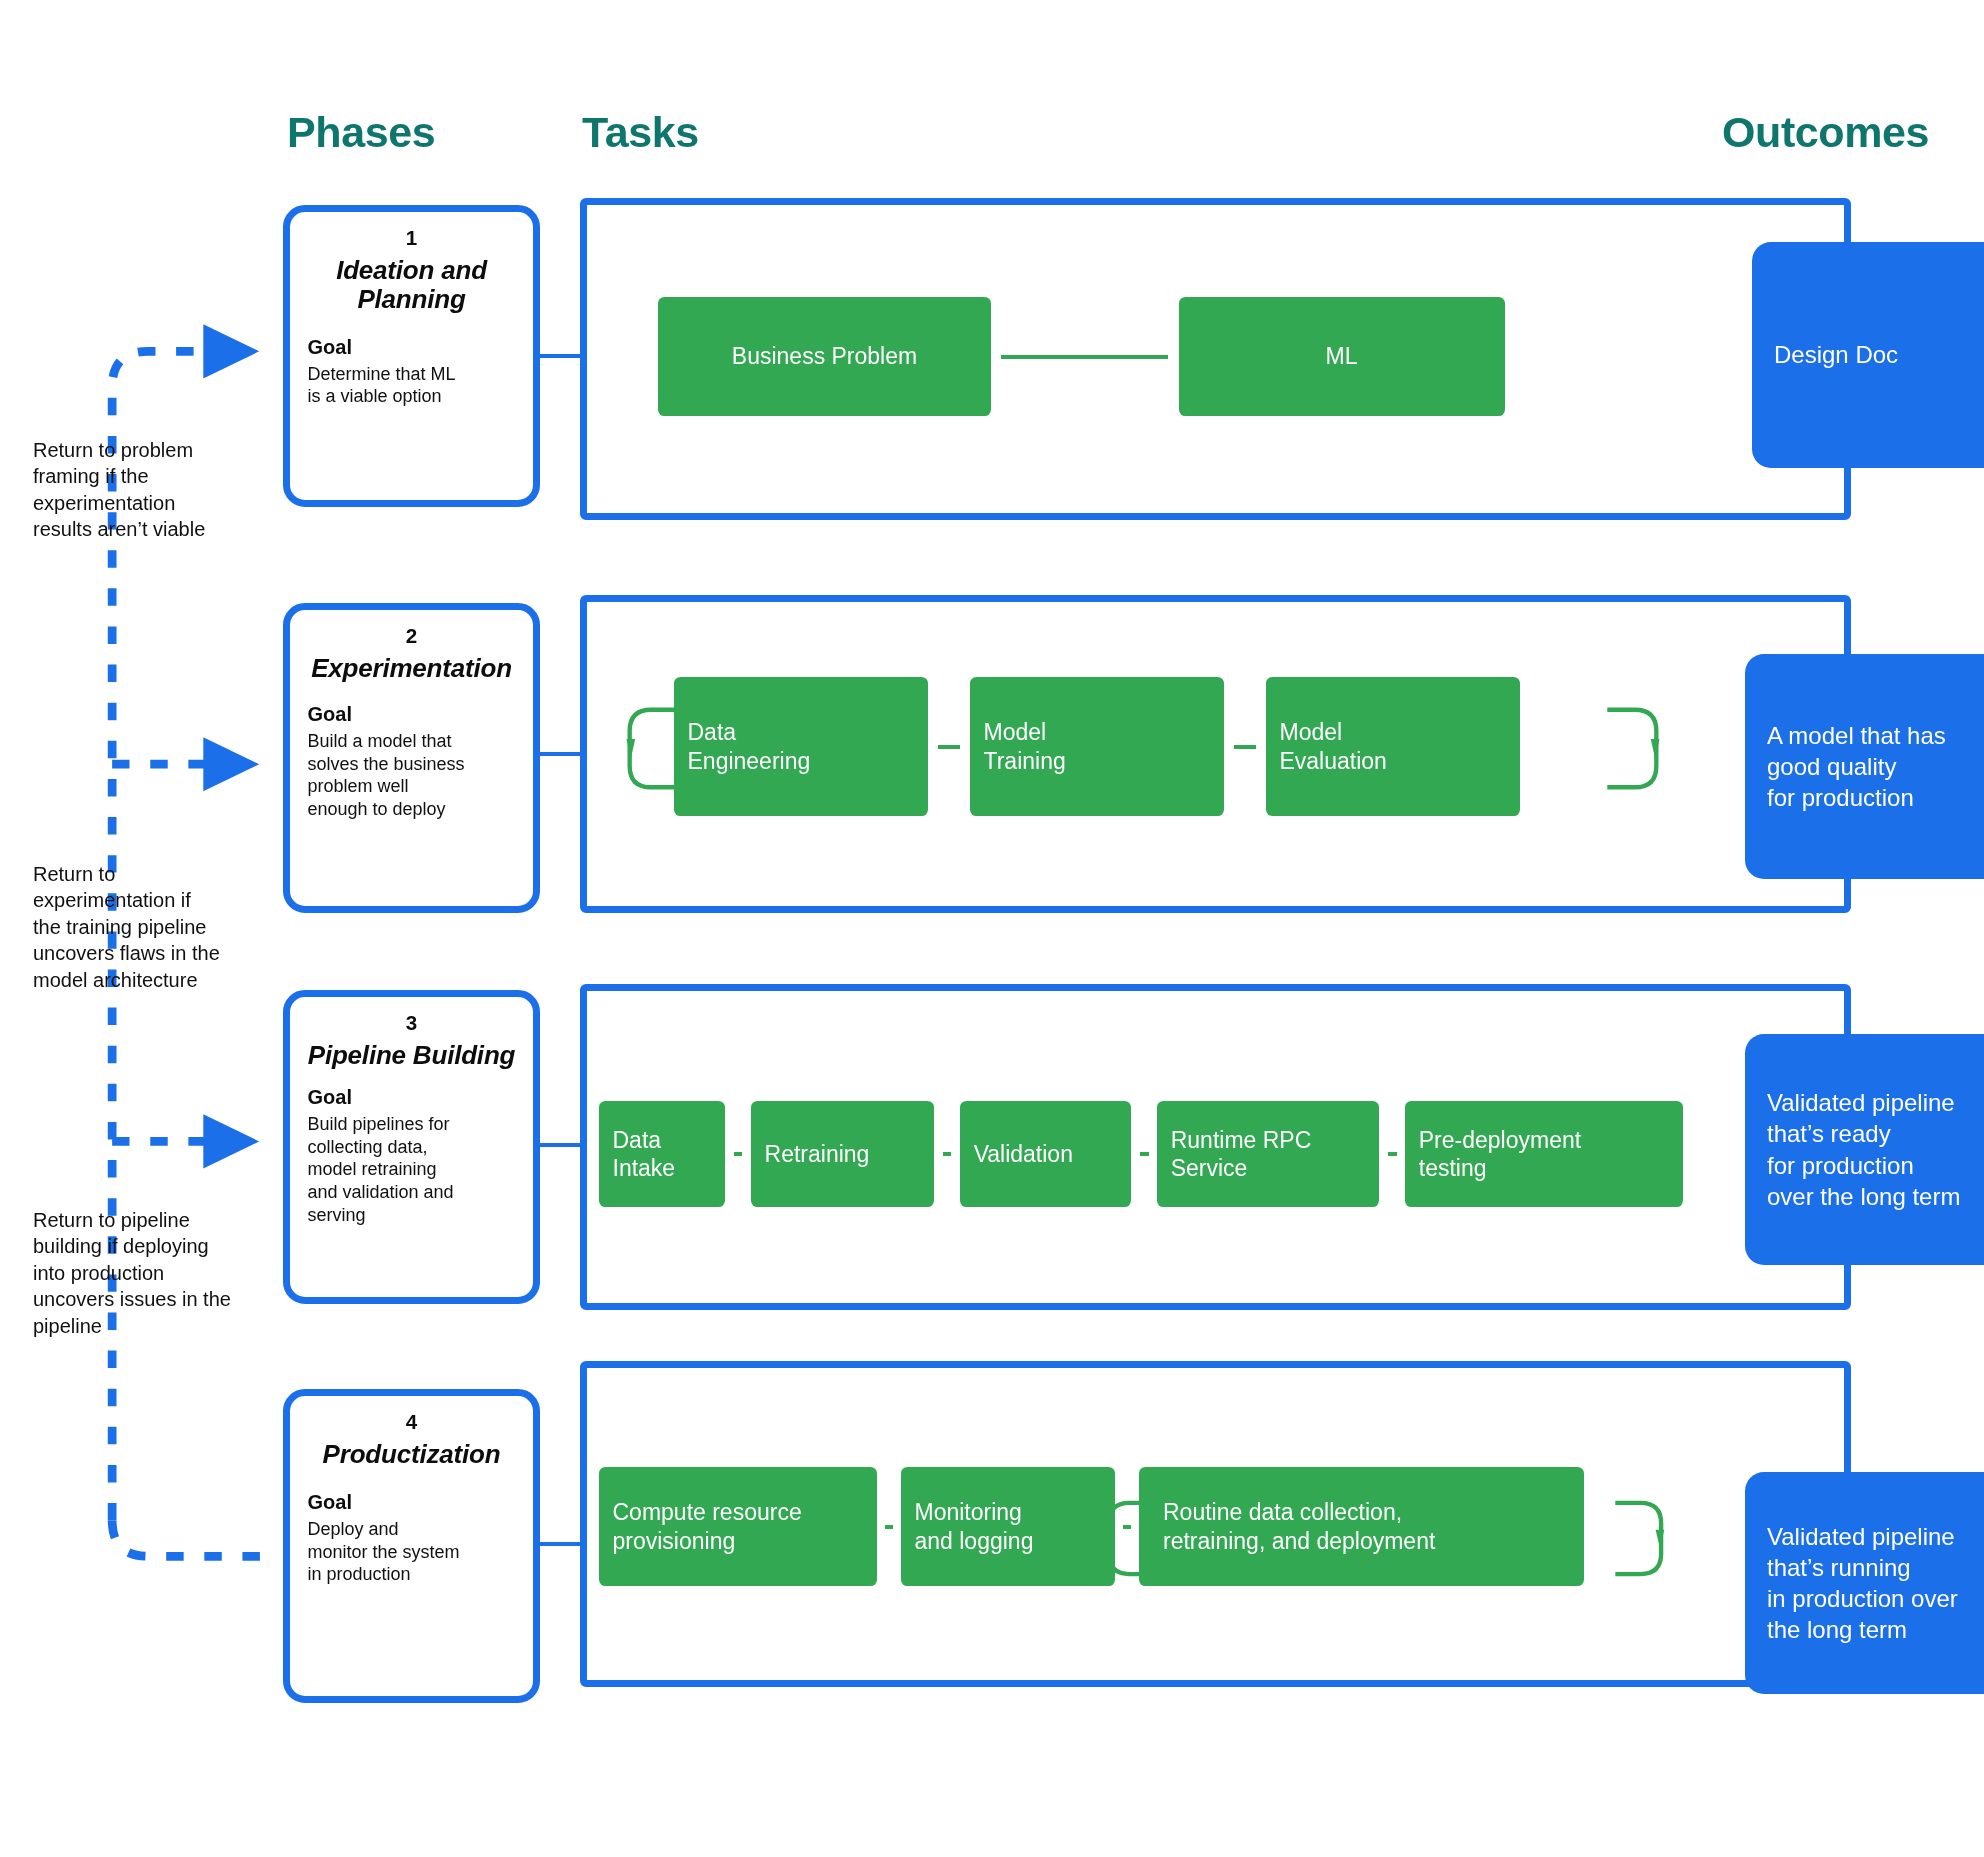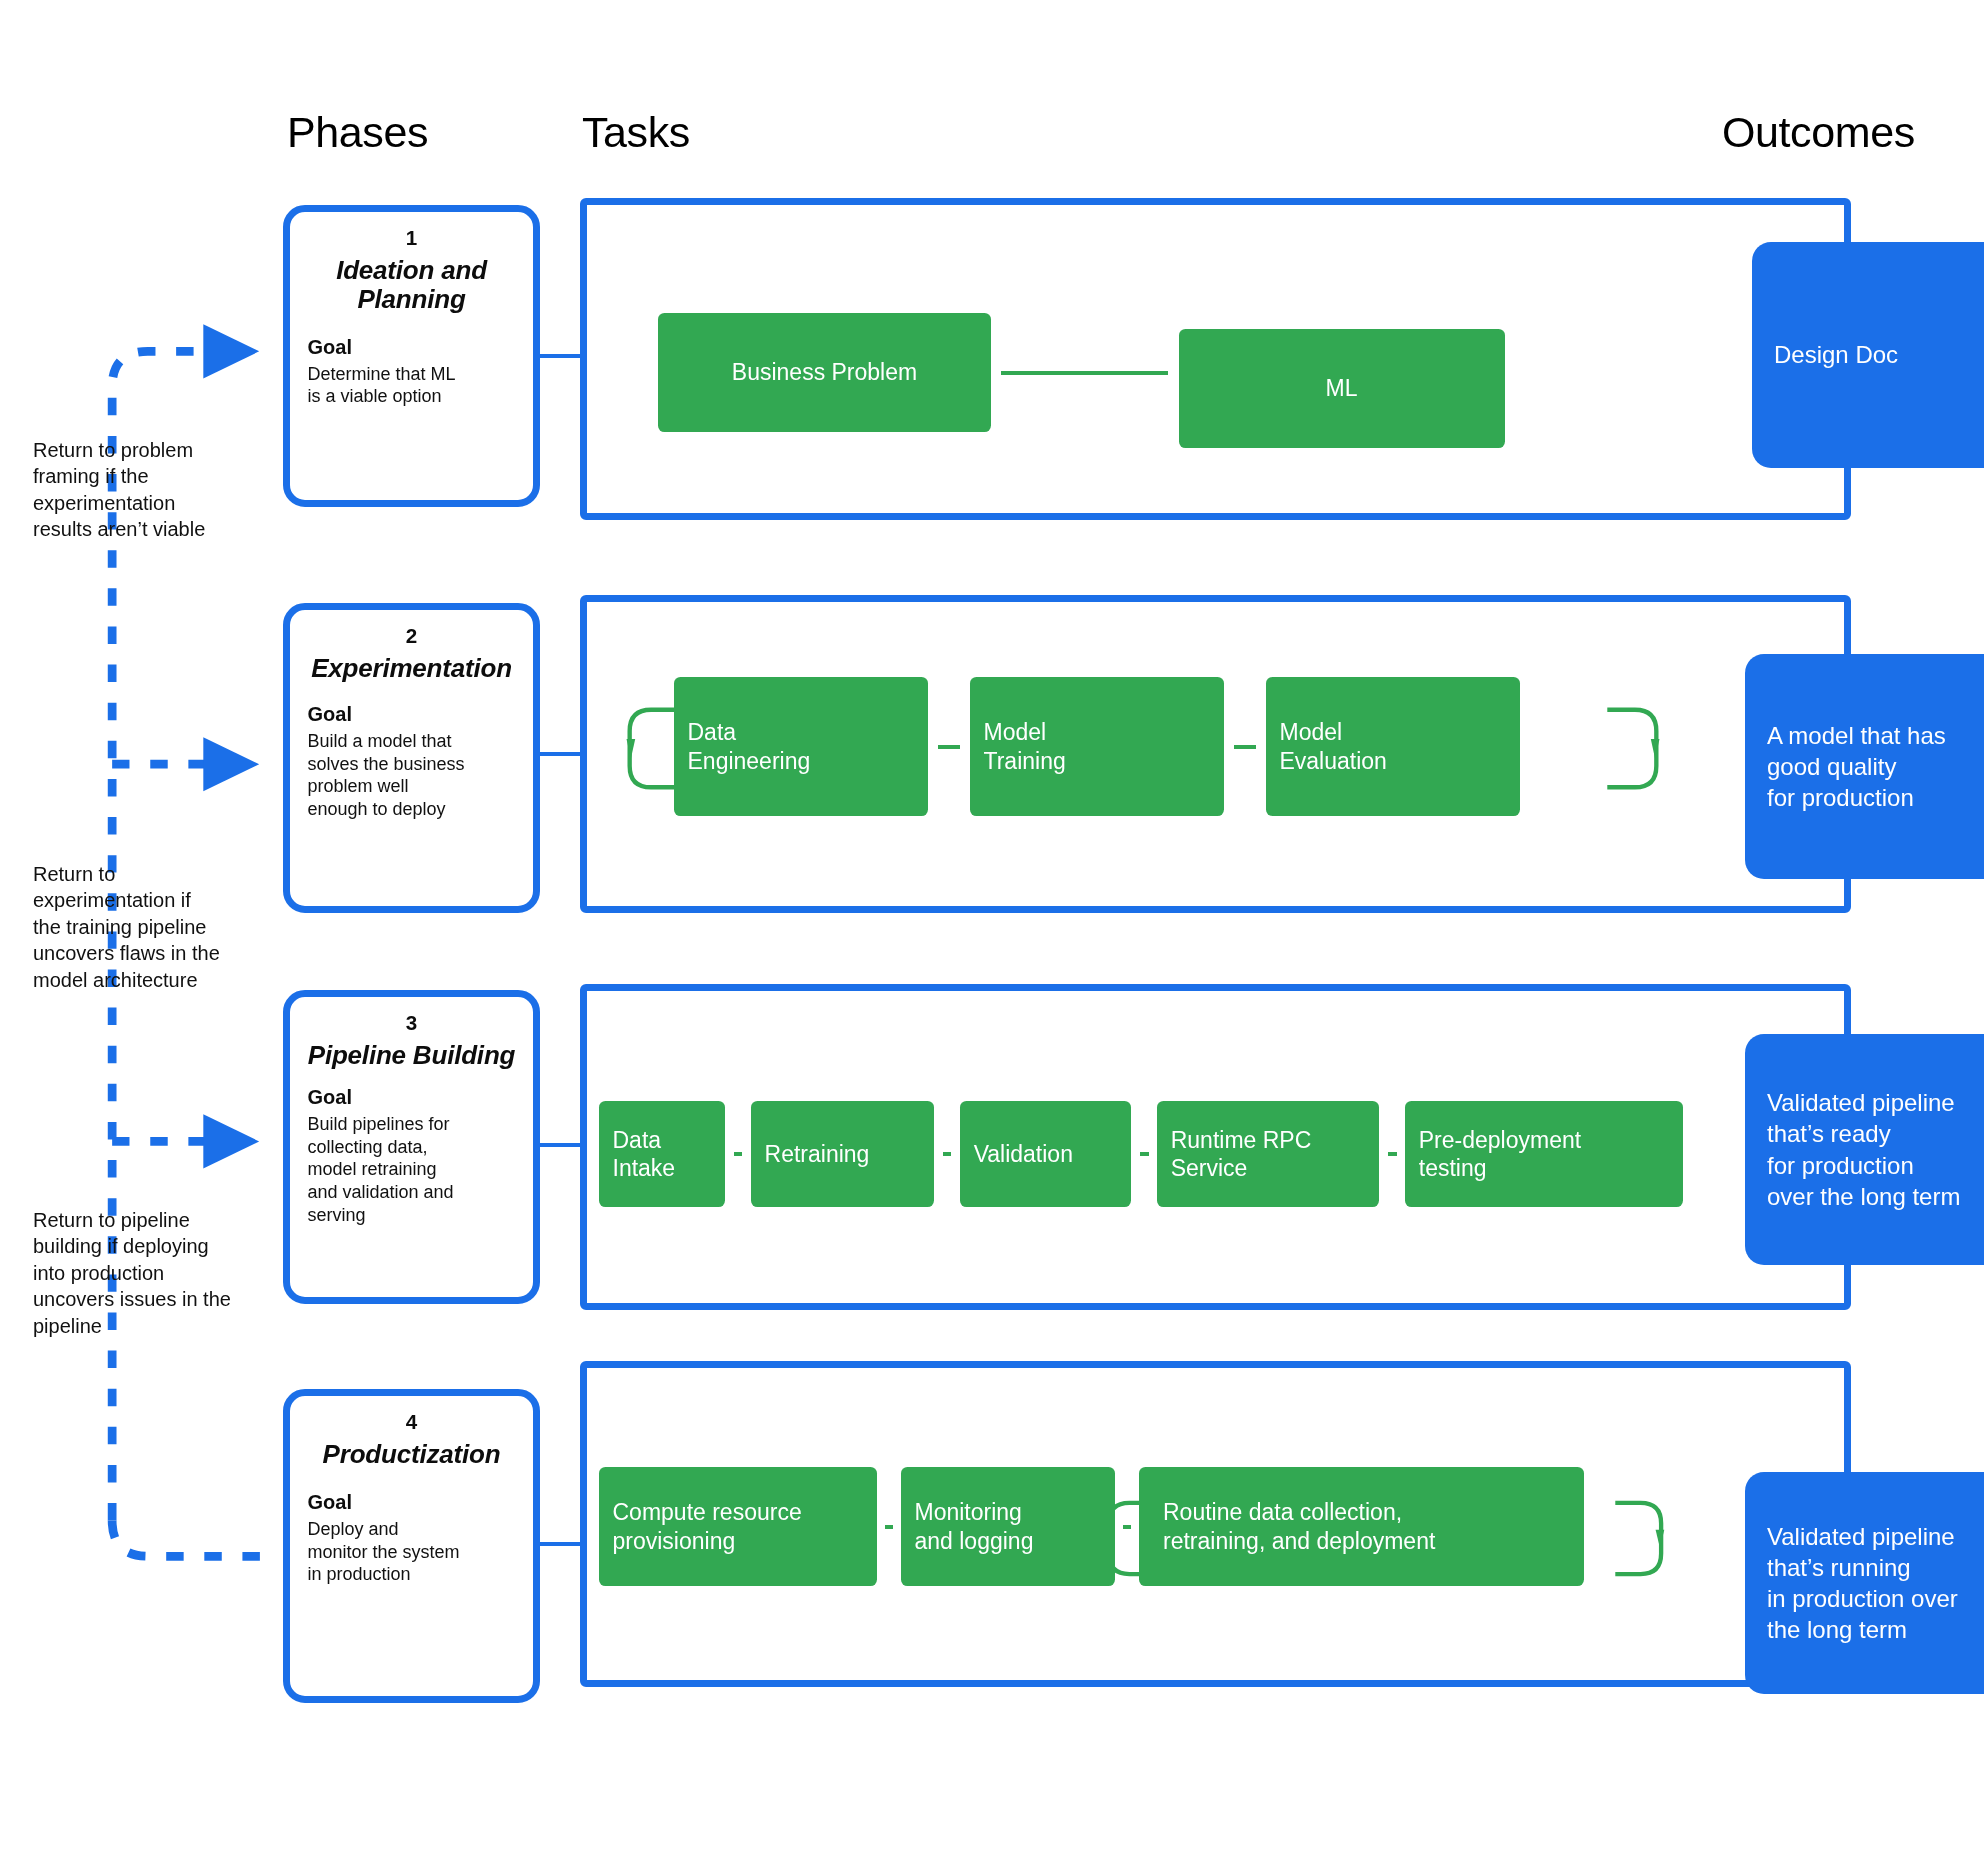--- a/index.html
+++ b/index.html
@@ -15,24 +15,24 @@
     position: relative;
     width: 2253px;
     height: 1858px;
     background: #ffffff;
     overflow: hidden;
   }
 
   
   .col-heading {
     position: absolute;
-    font-weight: normal;
+    font-weight: bold;
     font-size: 43px;
     letter-spacing: -0.4px;
-    color: #000000;
+    color: #0f766e;
     white-space: nowrap;
   }
   #head-phases   { left: 287px;  top: 108px; }
   #head-tasks    { left: 582px; top: 108px; }
   #head-outcomes { left: 1722px; top: 108px; }
 
   
   .phase-card {
     position: absolute;
     left: 283px;
@@ -119,21 +119,21 @@
   .task-connector {
     height: 4px;
     background: #32a852;
     flex: 0 0 auto;
   }
 
   
   #task-row-1 { top: 92px; left: 71px; }
   #task-row-1 .task-box { height: 119px; justify-content: center; }
   #task-row-1 .tb-a { width: 333px; }
-  #task-row-1 .tb-b { width: 326px; margin-top: 32px; }
+  #task-row-1 .tb-b { width: 326px; }
   #task-row-1 .task-connector { width: 167px; }
 
   
   #task-row-2 { top: 75px; left: 87px; }
   #task-row-2 .task-box { height: 139px; width: 254px; }
   #task-row-2 .task-connector { width: 21.4px; }
 
   
   #task-row-3 { top: 110px; left: 12px; gap: 8.7px; }
   #task-row-3 .task-box { height: 106px; }

